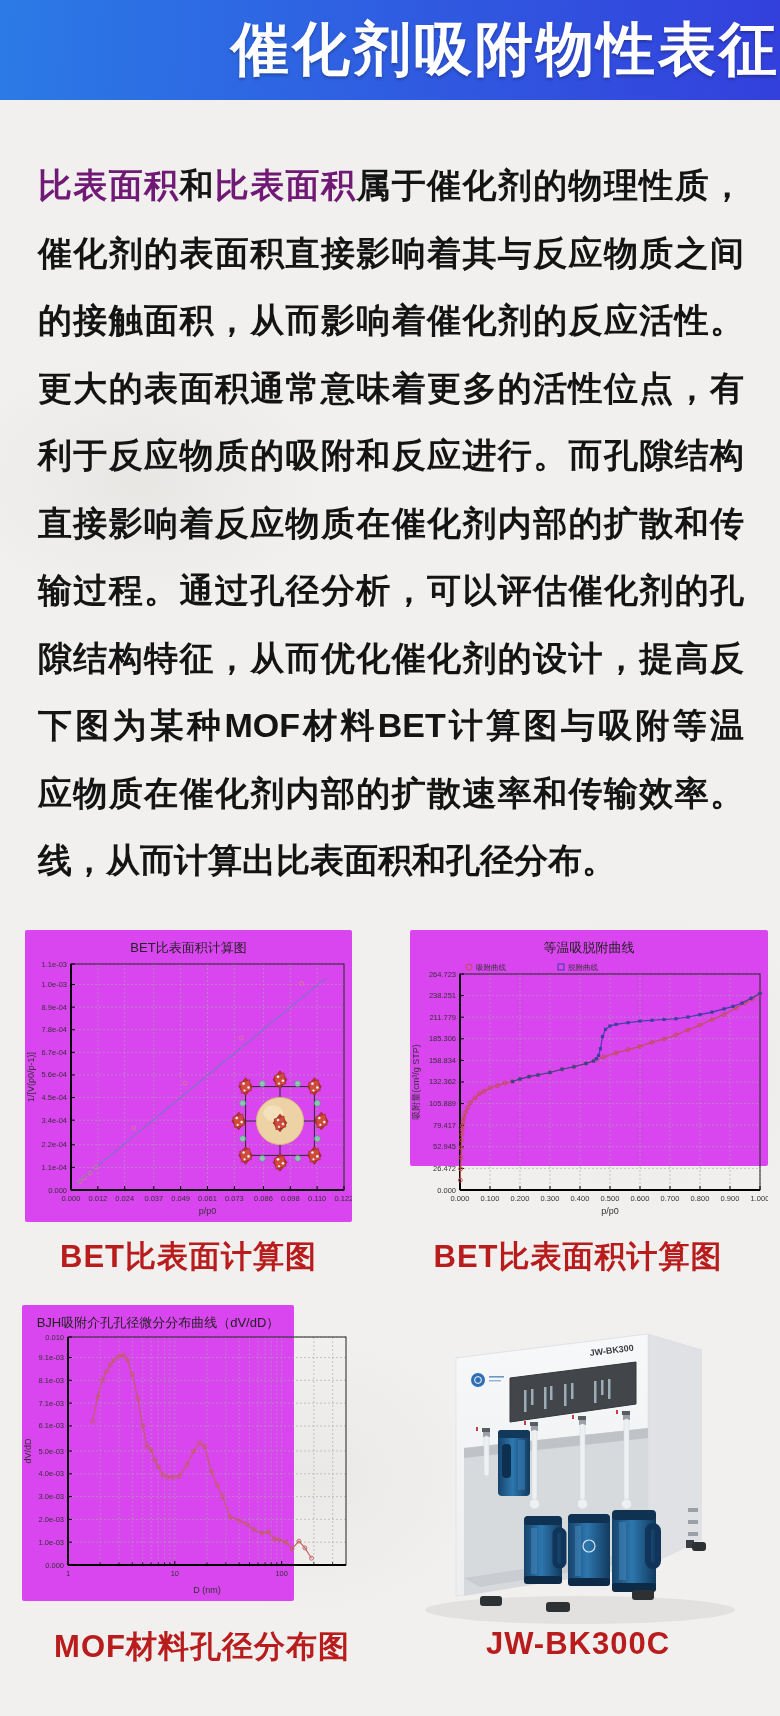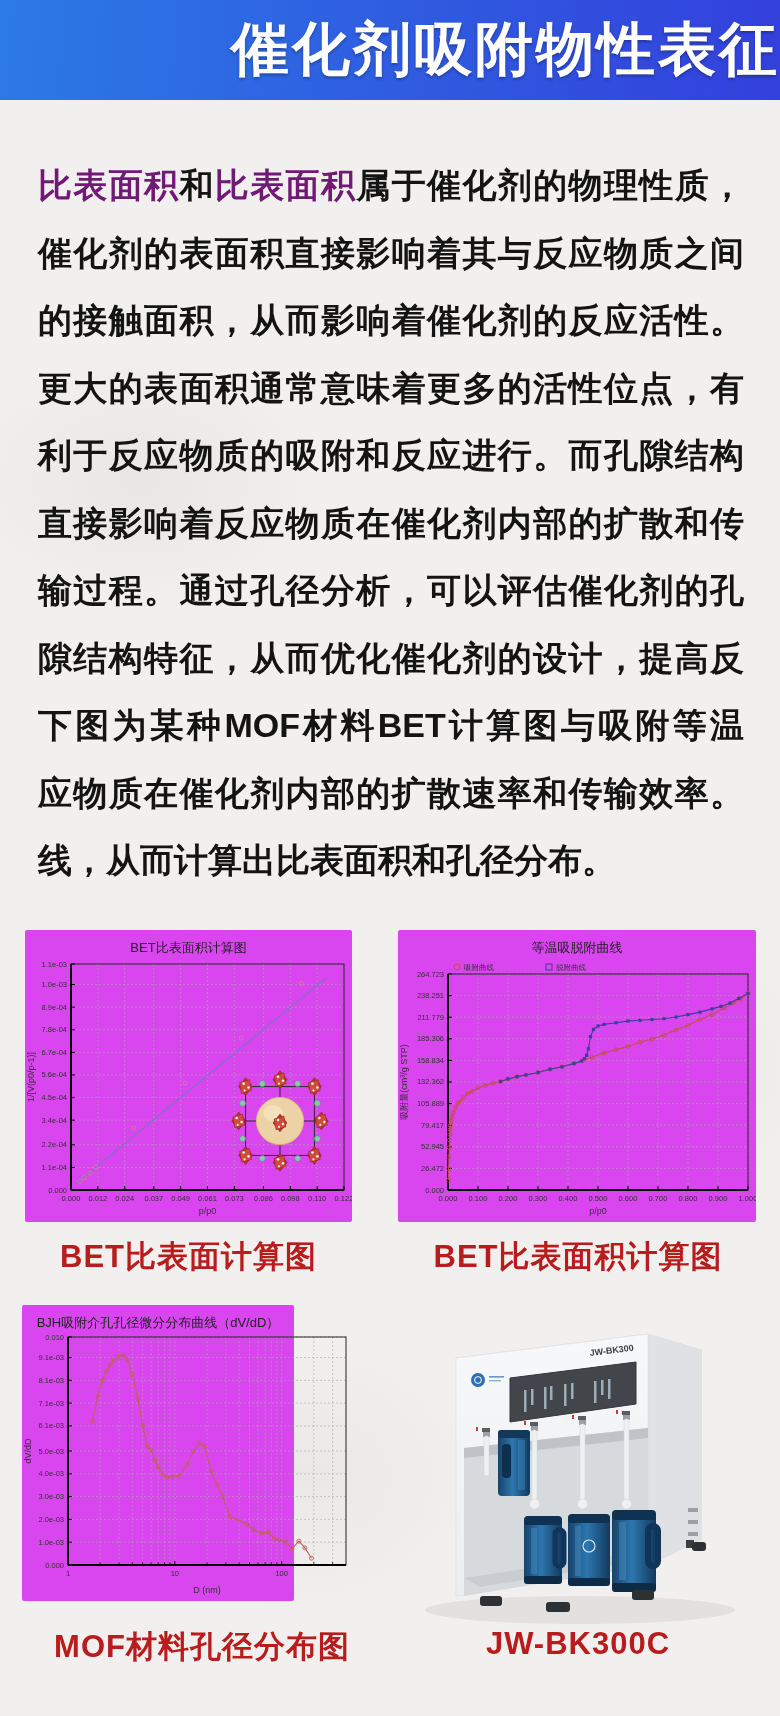--- a/index.html
+++ b/index.html
@@ -174,21 +174,21 @@
       <use href="#mof-cluster" x="25" y="95"></use>
         <use href="#mof-cluster" x="95" y="95"></use>
       <use href="#mof-cluster" x="60" y="18"></use>
         <use href="#mof-cluster" x="18" y="60"></use>
       <use href="#mof-cluster" x="102" y="60"></use>
         <use href="#mof-cluster" x="60" y="102"></use>
       <use href="#mof-cluster" x="60" y="62"></use>
     </svg>
   </div>
 
-  <div class="panel" style="left:398px;top:930px;width:358px;height:292px">
+  <div class="panel" style="left:410px;top:930px;width:358px;height:236px">
     <div class="chart-title">等温吸脱附曲线</div>
     <svg id="chart-isotherm" class="chart-svg" style="top:28px" width="358" height="260">
         <line x1="80" y1="16" x2="80" y2="232" stroke="#a8a8a8" stroke-width="0.6" stroke-dasharray="2,2"></line>
         <line x1="110" y1="16" x2="110" y2="232" stroke="#a8a8a8" stroke-width="0.6" stroke-dasharray="2,2"></line>
         <line x1="140" y1="16" x2="140" y2="232" stroke="#a8a8a8" stroke-width="0.6" stroke-dasharray="2,2"></line>
         <line x1="170" y1="16" x2="170" y2="232" stroke="#a8a8a8" stroke-width="0.6" stroke-dasharray="2,2"></line>
         <line x1="200" y1="16" x2="200" y2="232" stroke="#a8a8a8" stroke-width="0.6" stroke-dasharray="2,2"></line>
         <line x1="230" y1="16" x2="230" y2="232" stroke="#a8a8a8" stroke-width="0.6" stroke-dasharray="2,2"></line>
         <line x1="260" y1="16" x2="260" y2="232" stroke="#a8a8a8" stroke-width="0.6" stroke-dasharray="2,2"></line>
         <line x1="290" y1="16" x2="290" y2="232" stroke="#a8a8a8" stroke-width="0.6" stroke-dasharray="2,2"></line>

